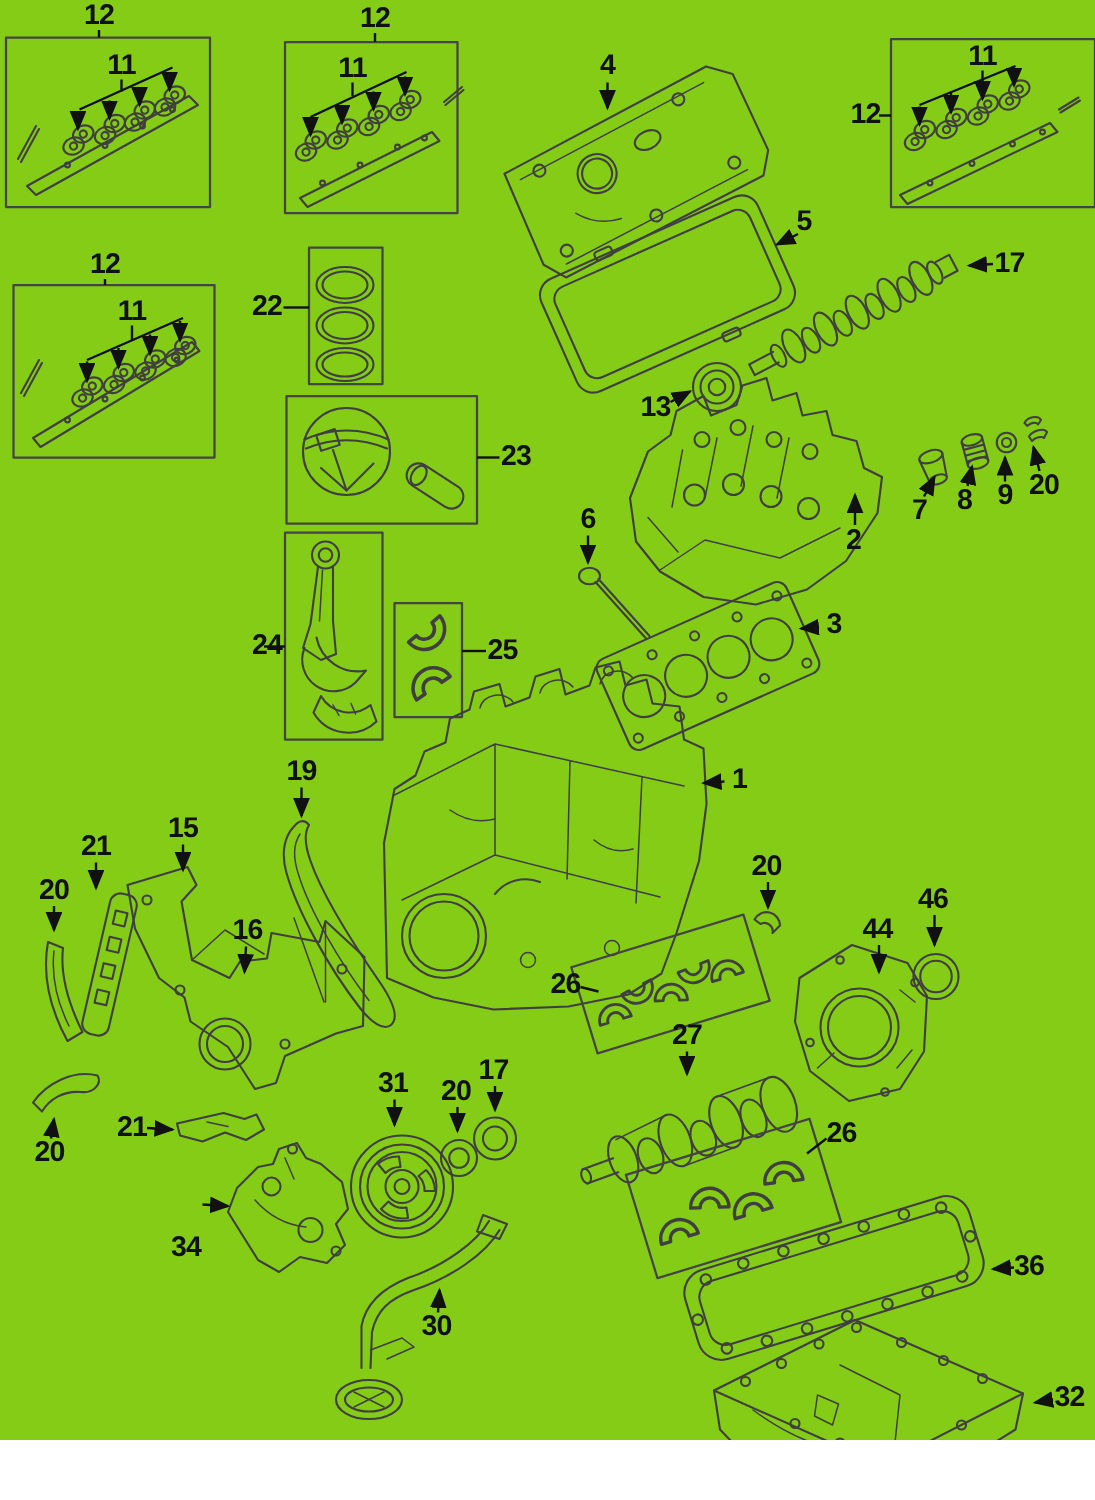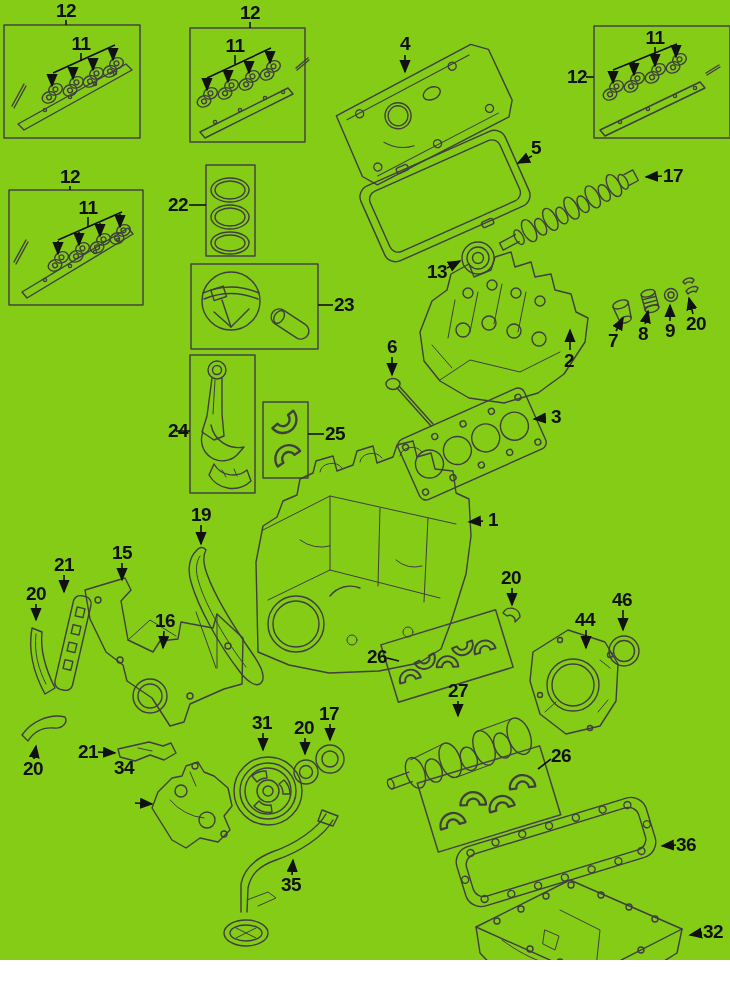--- a/index.html
+++ b/index.html
@@ -541,19 +541,19 @@
 <div class="callout" style="left:511px;top:578px">20</div>
 <div class="callout" style="left:585px;top:620px">44</div>
 <div class="callout" style="left:622px;top:600px">46</div>
 <div class="callout" style="left:377px;top:657px">26</div>
 <div class="callout" style="left:458px;top:691px">27</div>
 <div class="callout" style="left:262px;top:723px">31</div>
 <div class="callout" style="left:304px;top:728px">20</div>
 <div class="callout" style="left:329px;top:714px">17</div>
 <div class="callout" style="left:33px;top:769px">20</div>
 <div class="callout" style="left:88px;top:752px">21</div>
-<div class="callout" style="left:124px;top:768px">34</div>
-<div class="callout" style="left:291px;top:885px">35</div>
+<div class="callout" style="left:124px;top:832px">34</div>
+<div class="callout" style="left:291px;top:885px">30</div>
 <div class="callout" style="left:561px;top:756px">26</div>
 <div class="callout" style="left:686px;top:845px">36</div>
 <div class="callout" style="left:713px;top:932px">32</div>
 
 </div>
 
 </body></html>

